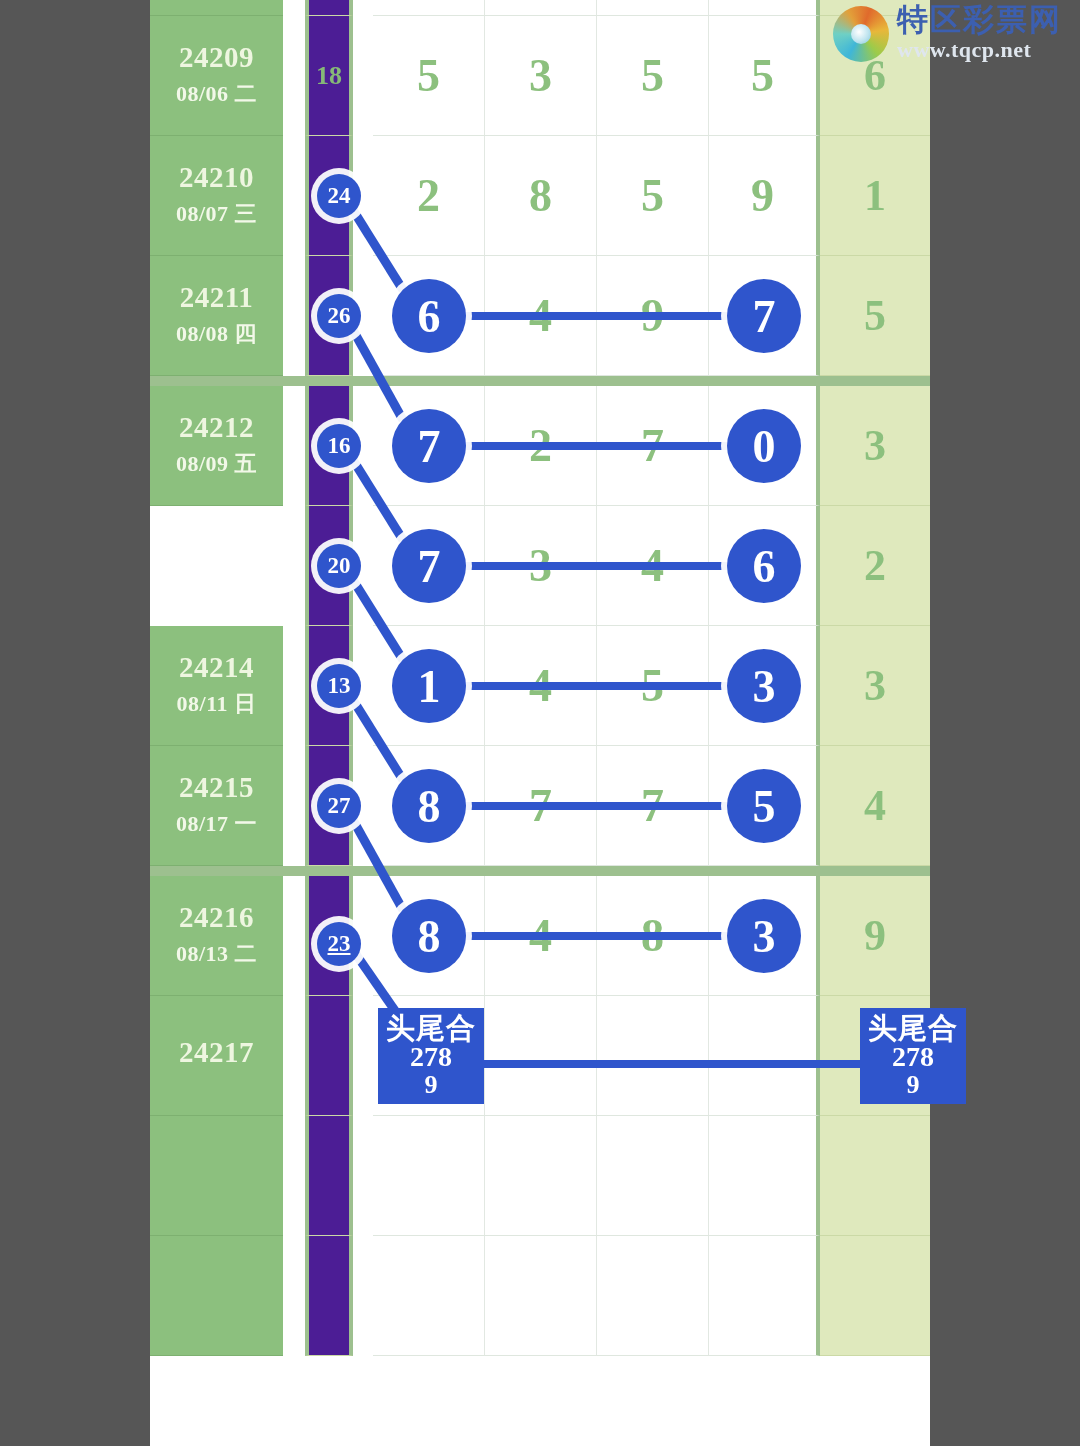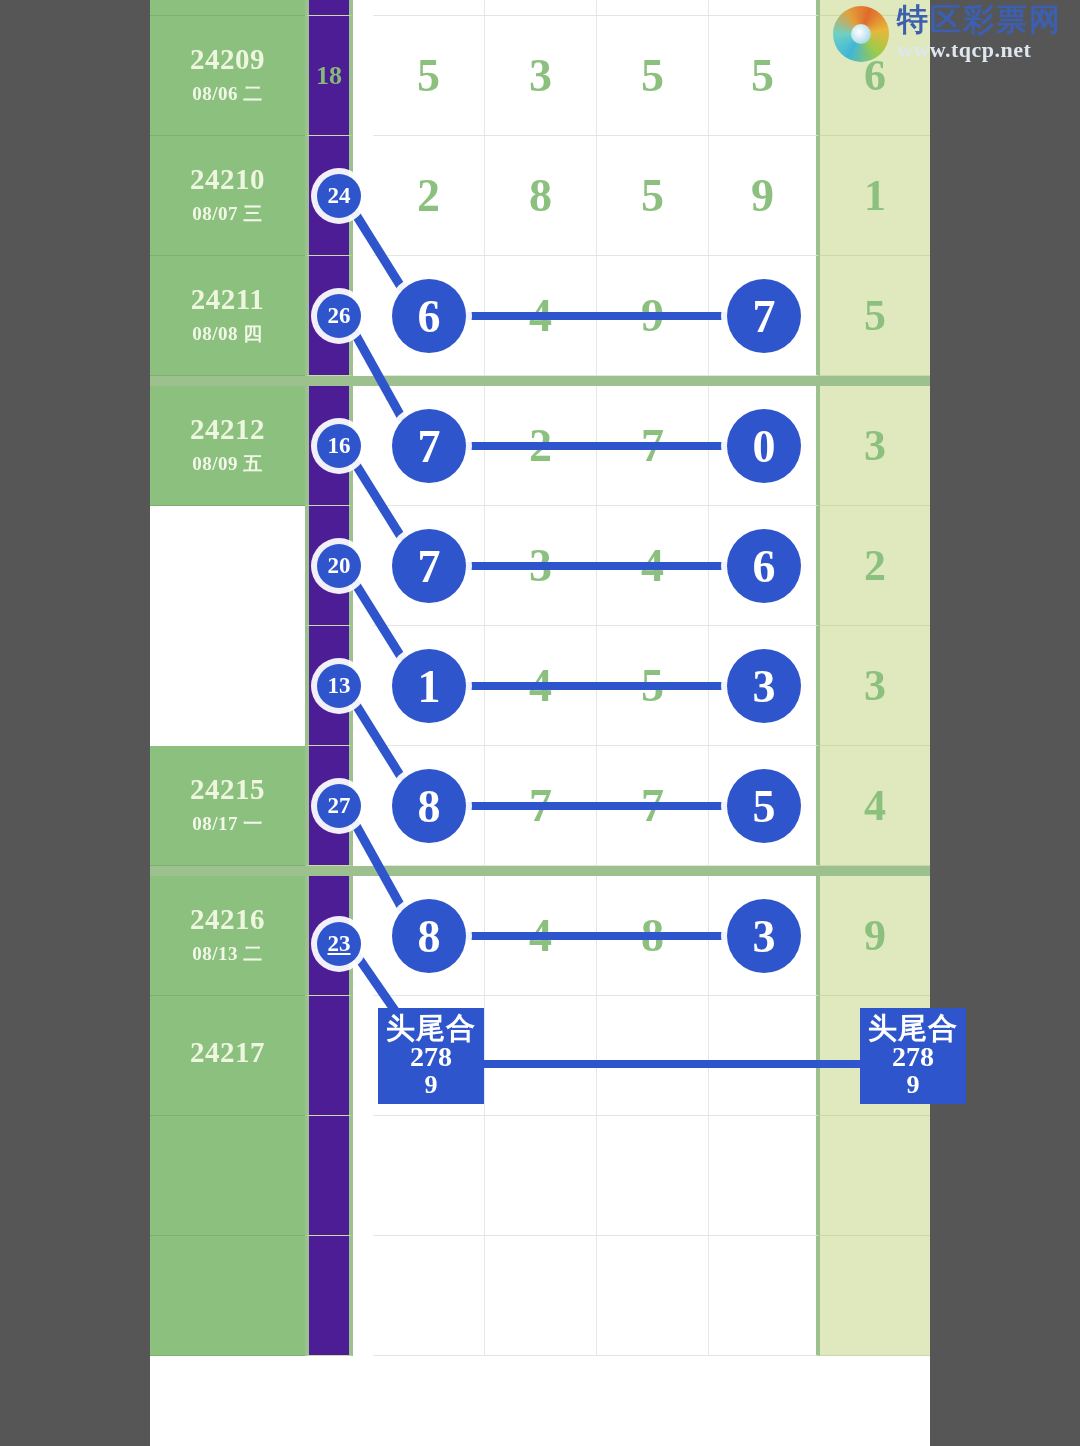--- a/index.html
+++ b/index.html
@@ -26,21 +26,21 @@
   }
 
   
   .cell{
     position:absolute;
     top:0; bottom:0;
     box-sizing:border-box;
     display:flex;align-items:center;justify-content:center;
   }
 
-  .c-issue{ left:0px;   width:155px; background:#8cc07e;
+  .c-issue{ left:0px;   width:133px; background:#8cc07e;
             border-bottom:1px solid #7db070;
             flex-direction:column;}
   .c-sum  { left:155px; width:48px;  background:#4c1d95;
             border-bottom:1px solid #cbd9a6;}
   .c-d0   { left:223px; width:112px; background:#fff; border-bottom:1px solid #dfe7df;}
   .c-d1   { left:335px; width:112px; background:#fff; border-bottom:1px solid #dfe7df;}
   .c-d2   { left:447px; width:112px; background:#fff; border-bottom:1px solid #dfe7df;}
   .c-d3   { left:559px; width:111px; background:#fff; border-bottom:1px solid #dfe7df;}
   .c-tail { left:670px; width:110px; background:#dfe9bd;
             border-bottom:1px solid #cbd9a6;}
@@ -51,21 +51,21 @@
 
   .issue-no{
     color:#eef6e0;
     font-size:29px;
     font-weight:bold;
     letter-spacing:.5px;
     line-height:1.05;
   }
   .issue-date{
     color:#f2f8e8;
-    font-size:19px;
+    font-size:22px;
     font-weight:bold;
     margin-top:7px;
     letter-spacing:.5px;
   }
 
   .sum-plain{
     color:#86b877;
     font-size:26px;
     font-weight:bold;
   }
@@ -266,20 +266,24 @@
         </div>
         <div class="cell c-d2">
           <div class="digit">4</div>
         </div>
         <div class="cell c-d3"></div>
         <div class="cell c-tail">
           <div class="digit tail">2</div>
         </div>
       </div>
       <div class="row" style="top: 626px; height: 120px;">
+        <div class="cell c-issue">
+          <div class="issue-no">24214</div>
+          <div class="issue-date">08/11 日</div>
+        </div>
         <div class="cell c-sum"></div>
         <div class="cell c-d0"></div>
         <div class="cell c-d1">
           <div class="digit">4</div>
         </div>
         <div class="cell c-d2">
           <div class="digit">5</div>
         </div>
         <div class="cell c-d3"></div>
         <div class="cell c-tail">

